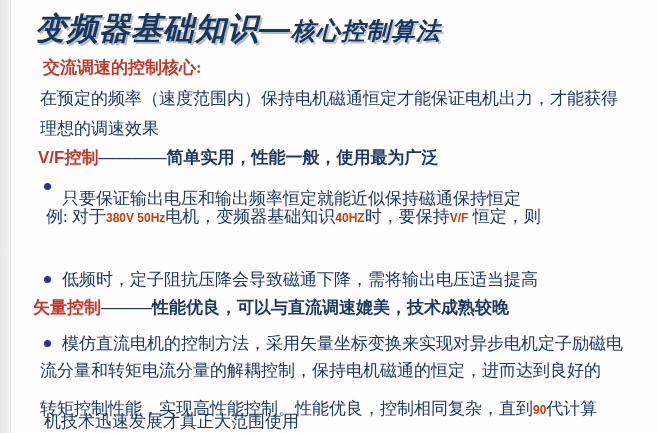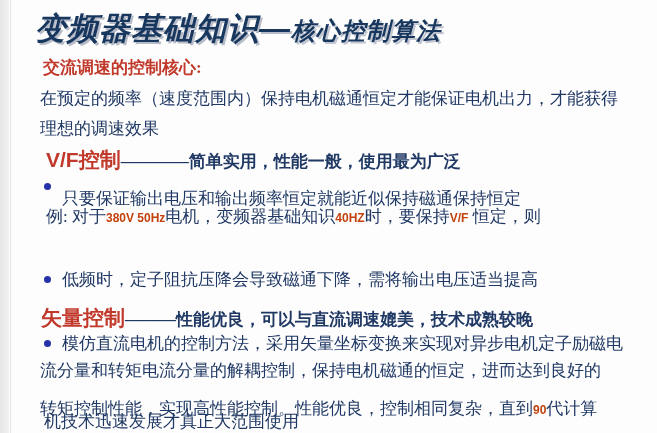--- a/index.html
+++ b/index.html
@@ -29,21 +29,21 @@
     font-family:"Liberation Sans","DejaVu Sans",sans-serif;
   }
   .title-sub {
     font-size:24px; font-weight:bold; font-style:italic;
     color:#17375E; letter-spacing:1px;
     text-shadow:2px 2px 0 #c2c6d0;
     font-family:"Liberation Sans","DejaVu Sans",sans-serif;
   }
 
   .red-heading { font-size:17px; font-weight:bold; color:#C0392B; }
-  .red-label   { font-size:21px; font-weight:bold; color:#C0392B;margin-left:8px; }
+  .red-label   { font-size:17px; font-weight:bold; color:#C0392B; }
   .heading-rest{ font-size:17px; font-weight:bold; color:#1F3864; }
   .body-text   { font-size:17px; color:#1F3864; }
   .bold-latin  {
     font-family:"Liberation Sans","DejaVu Sans",sans-serif;
     font-weight:bold; color:#c2410c; font-size:12px;
   }
   .bold-cjk    { font-weight:bold; color:#1F3864; font-size:17px; }
 
   .bullet-dot {
     position:absolute; width:7px; height:7px; border-radius:50%;
@@ -74,21 +74,21 @@
   <div class="line body-text" style="left:62px; top:187px;">只要保证输出电压和输出频率恒定就能近似保持磁通保持恒定</div>
 
   <div class="line body-text" style="left:46px; top:205px;">
     <span>例: 对于</span><span class="bold-latin">380V 50Hz</span><span>电机，变频器基础知识</span><span class="bold-latin">40HZ</span><span>时，要保持</span><span class="bold-latin">V/F</span><span> 恒定，则</span>
   </div>
 
 
   <div class="bullet-dot" style="left:44px; top:276px;"></div>
   <div class="line body-text" style="left:62px; top:268px;">低频时，定子阻抗压降会导致磁通下降，需将输出电压适当提高</div>
 
-  <div class="line" style="left:33px; top:304px;">
+  <div class="line" style="left:33px; top:296px;">
     <span class="red-label">矢量控制</span><span class="heading-rest">———性能优良，可以与直流调速媲美，技术成熟较晚</span>
   </div>
 
   <div class="bullet-dot" style="left:44px; top:340px;"></div>
   <div class="line body-text" style="left:62px; top:332px;">模仿直流电机的控制方法，采用矢量坐标变换来实现对异步电机定子励磁电</div>
   <div class="line body-text" style="left:40px; top:359px;">流分量和转矩电流分量的解耦控制，保持电机磁通的恒定，进而达到良好的</div>
   <div class="line body-text" style="left:40px; top:385px;margin-top:12px;">
     <span>转矩控制性能，实现高性能控制。性能优良，控制相同复杂，直到</span><span class="bold-latin">90</span><span>代计算</span>
   </div>
   <div class="line body-text" style="left:44px; top:410px;">机技术迅速发展才真正大范围使用</div>

